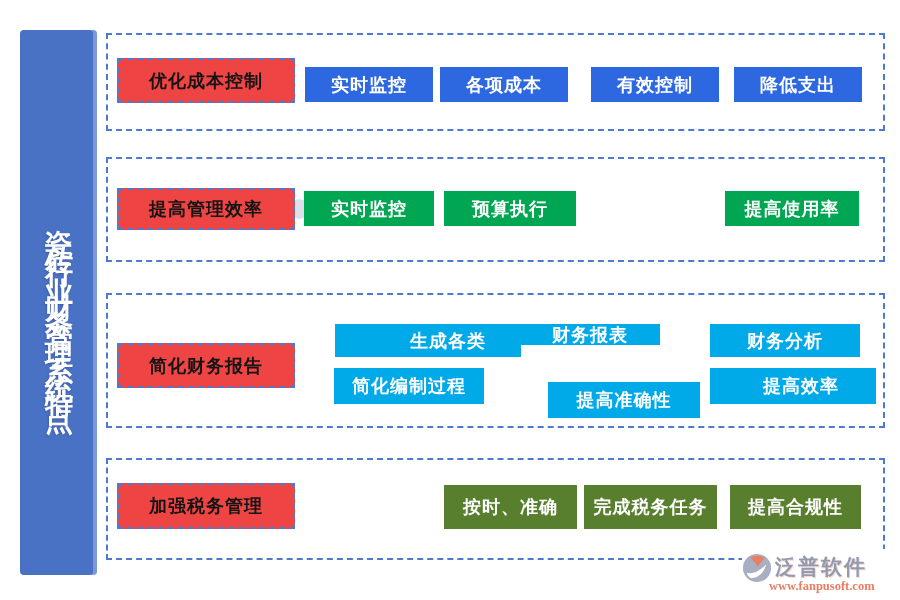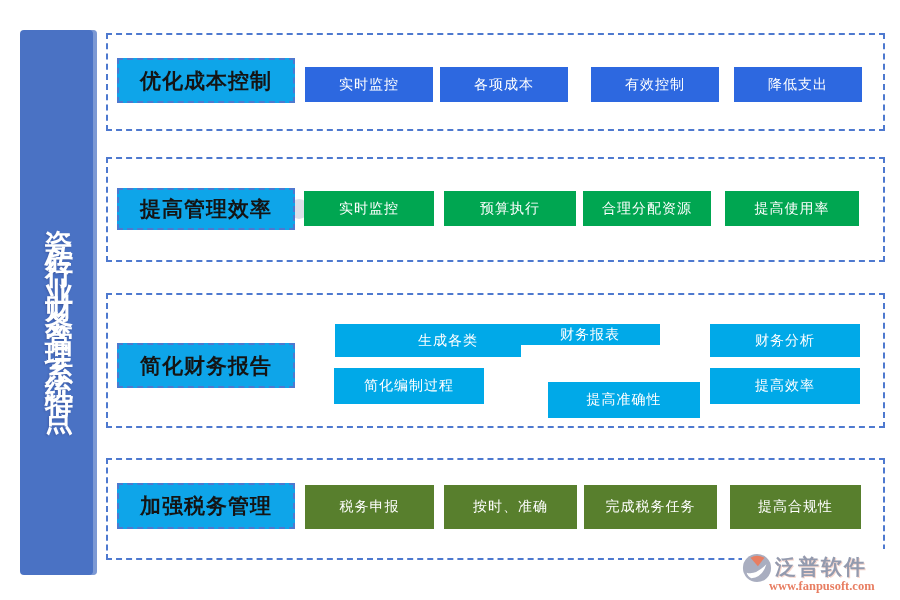--- a/index.html
+++ b/index.html
@@ -14,30 +14,30 @@
            color:#ffffff;font-size:28px;font-weight:700;letter-spacing:16px;
            text-shadow:-1px 1px 2px rgba(40,40,90,0.25);}
 
   
   .section{position:absolute;border:2px dashed #4e79cf;background:#ffffff;box-sizing:border-box;}
   .s1{left:106px;top:33px;width:779px;height:98px;}
   .s2{left:106px;top:157px;width:779px;height:105px;}
   .s3{left:106px;top:293px;width:779px;height:135px;}
   .s4{left:106px;top:458px;width:779px;height:102px;}
 
-  .lbl{position:absolute;left:9px;width:178px;border:2px dashed #4e79cf;background:#0ea5e9;
+  .lbl{position:absolute;left:9px;width:178px;border:2px dashed #4e79cf;background:#ef4444;
        box-sizing:border-box;display:flex;align-items:center;justify-content:center;
-       font-size:21px;font-weight:700;color:#141414;letter-spacing:1px;z-index:2;}
+       font-size:18px;font-weight:700;color:#141414;letter-spacing:1px;z-index:2;}
   .s1 .lbl{top:23px;height:45px;}
   .s2 .lbl{top:29px;height:42px;}
   .s3 .lbl{top:48px;height:45px;}
   .s4 .lbl{top:23px;height:46px;}
 
   .chip{position:absolute;display:flex;align-items:center;justify-content:center;
-        color:#ffffff;font-size:14px;font-weight:400;letter-spacing:1px;z-index:2;}
+        color:#ffffff;font-size:18px;font-weight:700;letter-spacing:1px;z-index:2;}
 
   
   .watermark{position:absolute;left:181px;top:40px;display:flex;align-items:center;gap:3px;
              opacity:0.55;z-index:1;}
   .watermark .wm-circle{width:20px;height:20px;border-radius:50%;background:#c3c8d8;flex:0 0 auto;}
   .watermark .wm-text{font-size:11px;font-weight:700;color:#f0a268;white-space:nowrap;}
 
   
   .footer-logo{position:absolute;left:742px;top:549px;width:156px;height:48px;background:#ffffff;z-index:3;}
   .logo-icon{position:absolute;left:0;top:4px;width:30px;height:30px;}
@@ -64,37 +64,35 @@
   </div>
 
   <div class="section s2">
     <div class="lbl">提高管理效率</div>
     <div class="watermark">
       <span class="wm-circle"></span>
       <span class="wm-text">泛普软件</span>
     </div>
     <div class="chip" style="left: 196px; top: 32px; width: 130px; height: 35px; background: rgb(0, 166, 81);">实时监控</div>
     <div class="chip" style="left: 336px; top: 32px; width: 132px; height: 35px; background: rgb(0, 166, 81);">预算执行</div>
-    <div class="chip" style="left: 475px; top: 32px; width: 128px; height: 35px; background: rgb(0, 166, 81);">合理分配资源</div>
     <div class="chip" style="left: 617px; top: 32px; width: 134px; height: 35px; background: rgb(0, 166, 81);">提高使用率</div>
   </div>
 
   <div class="section s3">
     <div class="lbl">简化财务报告</div>
     <div class="chip" style="left: 227px; top: 29px; width: 146px; height: 33px; background: rgb(0, 169, 232); padding-left: 40px;">生成各类</div>
     <div class="chip" style="left: 412px; top: 29px; width: 140px; height: 21px; background: rgb(0, 169, 232);">财务报表</div>
     <div class="chip" style="left: 602px; top: 29px; width: 150px; height: 33px; background: rgb(0, 169, 232);">财务分析</div>
     <div class="chip" style="left: 226px; top: 73px; width: 150px; height: 36px; background: rgb(0, 169, 232);">简化编制过程</div>
     <div class="chip" style="left: 412px; top: 87px; width: 152px; height: 36px; background: rgb(0, 169, 232); margin-left: 28px;">提高准确性</div>
-    <div class="chip" style="left: 602px; top: 73px; width: 150px; height: 36px; background: rgb(0, 169, 232);">提高效率</div>
+    <div class="chip" style="left: 602px; top: 73px; width: 150px; height: 36px; background: rgb(0, 169, 232); padding-left: 16px;">提高效率</div>
   </div>
 
   <div class="section s4">
     <div class="lbl">加强税务管理</div>
-    <div class="chip" style="left: 197px; top: 25px; width: 129px; height: 44px; background: rgb(88, 127, 45);">税务申报</div>
     <div class="chip" style="left: 476px; top: 25px; width: 133px; height: 44px; background: rgb(88, 127, 45);">完成税务任务</div>
     <div class="chip" style="left: 336px; top: 25px; width: 133px; height: 44px; background: rgb(88, 127, 45);">按时、准确</div>
     <div class="chip" style="left: 622px; top: 25px; width: 131px; height: 44px; background: rgb(88, 127, 45);">提高合规性</div>
   </div>
 
   <div class="footer-logo">
     <svg class="logo-icon" viewBox="0 0 32 32">
       <circle cx="16" cy="16" r="15" fill="#a9aec0"></circle>
       <path d="M9 5 Q16 1 24 5 L17 14 Z" fill="#e87e62"></path>
       <path d="M5 21 Q14 24 26 12 Q22 26 10 27 Q6 25 5 21 Z" fill="#ffffff"></path>

